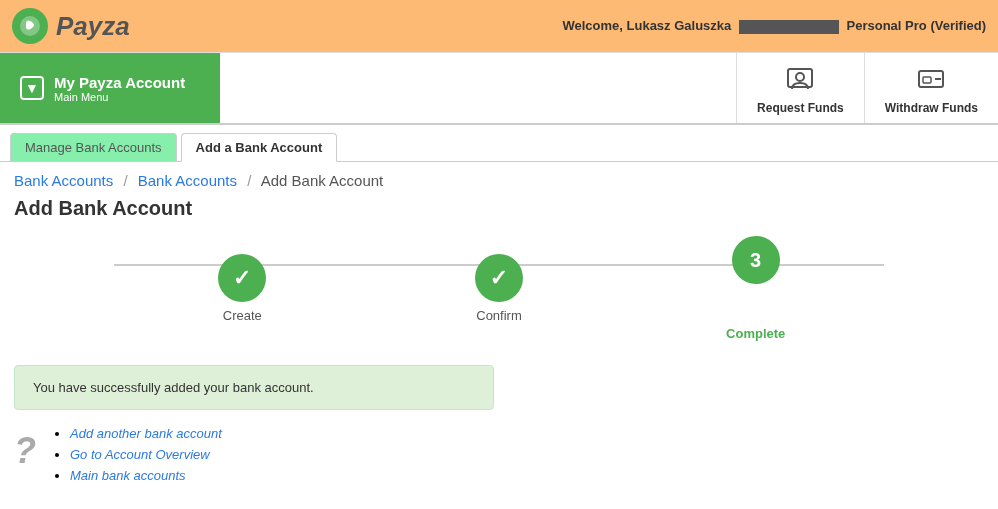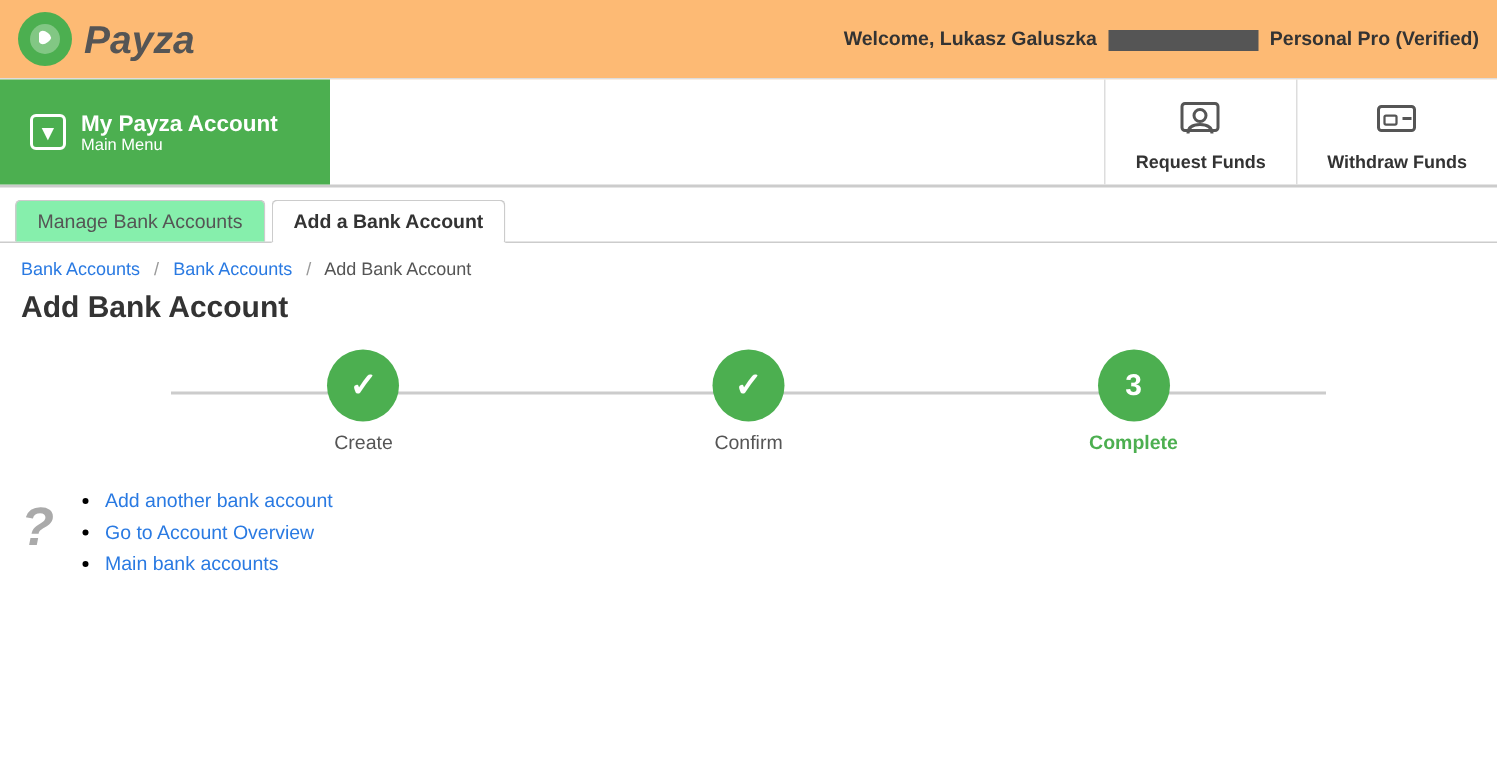--- a/index.html
+++ b/index.html
@@ -105,21 +105,21 @@
       font-weight: bold;
       border-bottom: 1px solid #fff;
       margin-bottom: -1px;
     }
 
     
     .content { padding: 10px 14px; }
 
     
     .breadcrumb {
-      font-size: 12px;
+      font-size: 15px;
       color: #555;
       margin-bottom: 8px;
     }
     .breadcrumb a { color: #2a7ae2; text-decoration: none; }
     .breadcrumb .sep { margin: 0 6px; color: #999; }
 
     
     .page-title {
       font-size: 20px;
       font-weight: bold;
@@ -167,21 +167,21 @@
     }
     .step-circle.active-num {
       background: #4caf50;
       color: white;
       font-size: 20px;
     }
     .step-label {
       font-size: 13px;
       color: #555;
     }
-    .step-label.active { color: #4caf50; font-weight: bold; }
+    .step-label.active { color: #4caf50; font-weight: bold; margin-top: 36px; }
 
     
     .success-box {
       background: #dff0d8;
       border: 1px solid #c3e6cb;
       border-radius: 4px;
       padding: 14px 18px;
       margin-bottom: 16px;
       max-width: 480px;
       font-size: 13px;
@@ -199,21 +199,21 @@
       font-size: 36px;
       color: #aaa;
       font-weight: bold;
       font-style: italic;
       margin-top: 4px;
     }
     .links-list {
       list-style: disc;
       padding-left: 20px;
     }
-    .links-list li { margin-bottom: 6px; }
+    .links-list li { margin-bottom: 6px; font-style: italic; }
     .links-list a {
       color: #2a7ae2;
       text-decoration: none;
       font-size: 13px;
     }
   </style>
 </head>
 <body>
 
 <div class="header">
@@ -300,20 +300,21 @@
       <div class="step-circle completed">✓</div>
       <div class="step-label">Confirm</div>
     </div>
 
     <div class="step">
       <div class="step-circle active-num">3</div>
       <div class="step-label active">Complete</div>
     </div>
   </div>
 
+  <div class="success-box">You have successfully added your bank account.</div>
 
   <div class="links-section">
     <div class="question-mark">?</div>
     <ul class="links-list">
       <li>
         <a href="#">Add another bank account</a>
       </li>
       <li>
         <a href="#">Go to Account Overview</a>
       </li>

